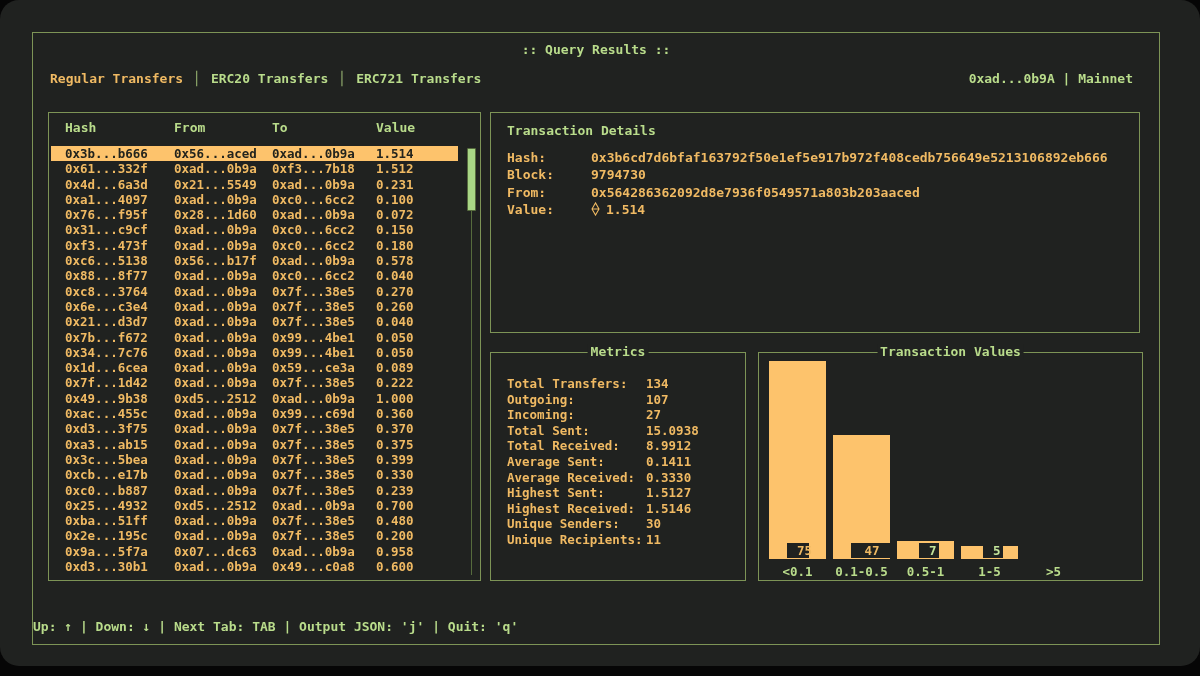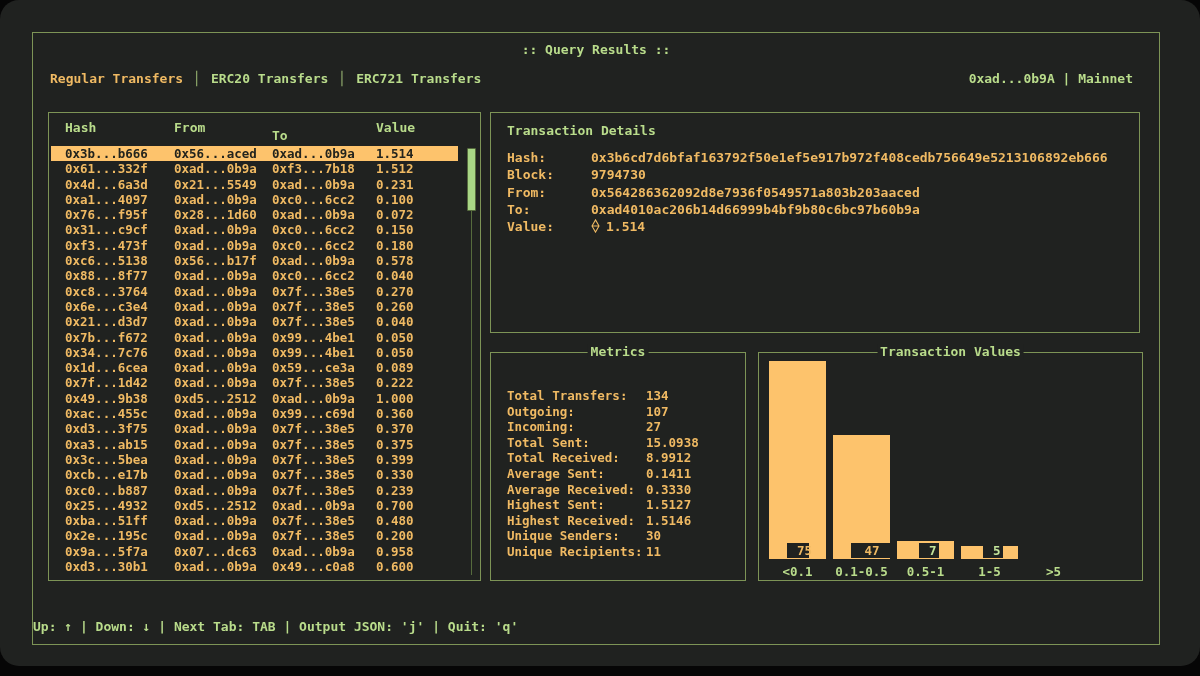--- a/index.html
+++ b/index.html
@@ -30,41 +30,41 @@
   .tab-bar{position:absolute;left:17px;top:37px;height:18px;line-height:18px;}
   .tab{color:var(--green);cursor:pointer;}
   .tab.active{color:var(--orange);}
   .tab-sep{color:var(--green-dim);margin:0 10px;}
   .account-line{position:absolute;right:26px;top:37px;height:18px;line-height:18px;color:var(--green);}
   .panel{position:absolute;border:1px solid var(--border);}
   
   .table-panel{left:15px;top:79px;width:433px;height:469px;}
   .thead{position:absolute;top:7px;left:0;right:0;height:16px;color:var(--green);}
   .thead span{position:absolute;top:0;}
-  .th0{left:16px;} .th1{left:125px;} .th2{left:223px;margin-top:8px;} .th3{left:327px;}
+  .th0{left:16px;} .th1{left:125px;} .th2{left:223px;} .th3{left:327px;}
   .tbody{position:absolute;top:33px;left:2px;right:22px;bottom:4px;font-size:12.5px;color:var(--orange);}
   .trow{position:relative;height:15.3px;line-height:15.3px;cursor:pointer;}
   .trow span{position:absolute;top:0;white-space:pre;}
   .td0{left:14px;} .td1{left:123px;} .td2{left:221px;} .td3{left:325px;}
   .trow.selected{background:var(--sel);color:var(--sel-text);}
   .scrollbar{position:absolute;top:35px;bottom:5px;right:4px;width:9px;}
   .scrollbar:before{content:"";position:absolute;left:4px;top:0;bottom:0;width:1px;background:var(--track);}
   .scroll-thumb{position:absolute;left:0;top:0;width:9px;height:63px;background:var(--thumb);border:1px solid var(--track);border-radius:1px;}
   
   .details-panel{left:457px;top:79px;width:650px;height:221px;}
   .details-title{position:absolute;left:16px;top:10px;color:var(--green);}
   .dfields{position:absolute;left:0;top:36px;right:0;color:var(--orange);}
   .dfield{position:relative;height:17.3px;line-height:17.3px;white-space:pre;}
   .dlabel{position:absolute;left:16px;}
   .dvalue{position:absolute;left:100px;}
   .eth-icon{display:inline-block;width:9px;height:14px;vertical-align:-2px;margin-right:6px;}
   
   .metrics-panel{left:457px;top:319px;width:256px;height:229px;padding-left:15px;}
   .legend{position:absolute;top:-9px;left:50%;transform:translateX(-50%);background:var(--bg);padding:0 3px;color:var(--green);white-space:nowrap;}
-  .mitems{position:absolute;left:0;top:23px;right:0;color:var(--orange);font-size:12.5px;margin-top:12px;}
+  .mitems{position:absolute;left:0;top:23px;right:0;color:var(--orange);font-size:12.5px;}
   .mitem{position:relative;height:15.6px;line-height:15.6px;white-space:pre;}
   .mlabel{position:absolute;left:16px;}
   .mvalue{position:absolute;left:155px;}
   
   .chart-panel{left:725px;top:319px;width:385px;height:229px;}
   .chart-bar{position:absolute;bottom:21px;width:57px;}
   .bar-label{position:absolute;bottom:22px;height:15px;line-height:15px;background:var(--bg);padding:0 10px;font-size:12.5px;text-align:center;}
   .cat-label{position:absolute;top:211px;width:65px;text-align:center;color:var(--green);font-size:12.5px;white-space:pre;}
   
   .status-bar{position:absolute;left:0;right:0;bottom:8px;height:18px;line-height:18px;text-align:left;color:var(--green);}
@@ -266,21 +266,20 @@
         <div class="scroll-thumb"></div>
       </div>
     </div>
 
     <div class="panel details-panel">
       <div class="details-title">Transaction Details</div>
       <div class="dfields">
           <div class="dfield"><span class="dlabel">Hash:</span><span class="dvalue">0x3b6cd7d6bfaf163792f50e1ef5e917b972f408cedb756649e5213106892eb666</span></div>
           <div class="dfield"><span class="dlabel">Block:</span><span class="dvalue">9794730</span></div>
           <div class="dfield"><span class="dlabel">From:</span><span class="dvalue">0x564286362092d8e7936f0549571a803b203aaced</span></div>
-          <div class="dfield"><span class="dlabel">To:</span><span class="dvalue">0xad4010ac206b14d66999b4bf9b80c6bc97b60b9a</span></div>
           <div class="dfield"><span class="dlabel">Value:</span><span class="dvalue"><svg viewBox="0 0 10 16" class="eth-icon">
                 <path d="M5 1 L9 8 L5 15 L1 8 Z M1 8 L9 8" fill="none" stroke="currentColor" stroke-width="1.2"></path>
               </svg>1.514</span></div>
         </div>
     </div>
 
     <div class="panel metrics-panel">
       <div class="legend">Metrics</div>
       <div class="mitems">
           <div class="mitem"><span class="mlabel">Total Transfers:</span><span class="mvalue">134</span></div>

